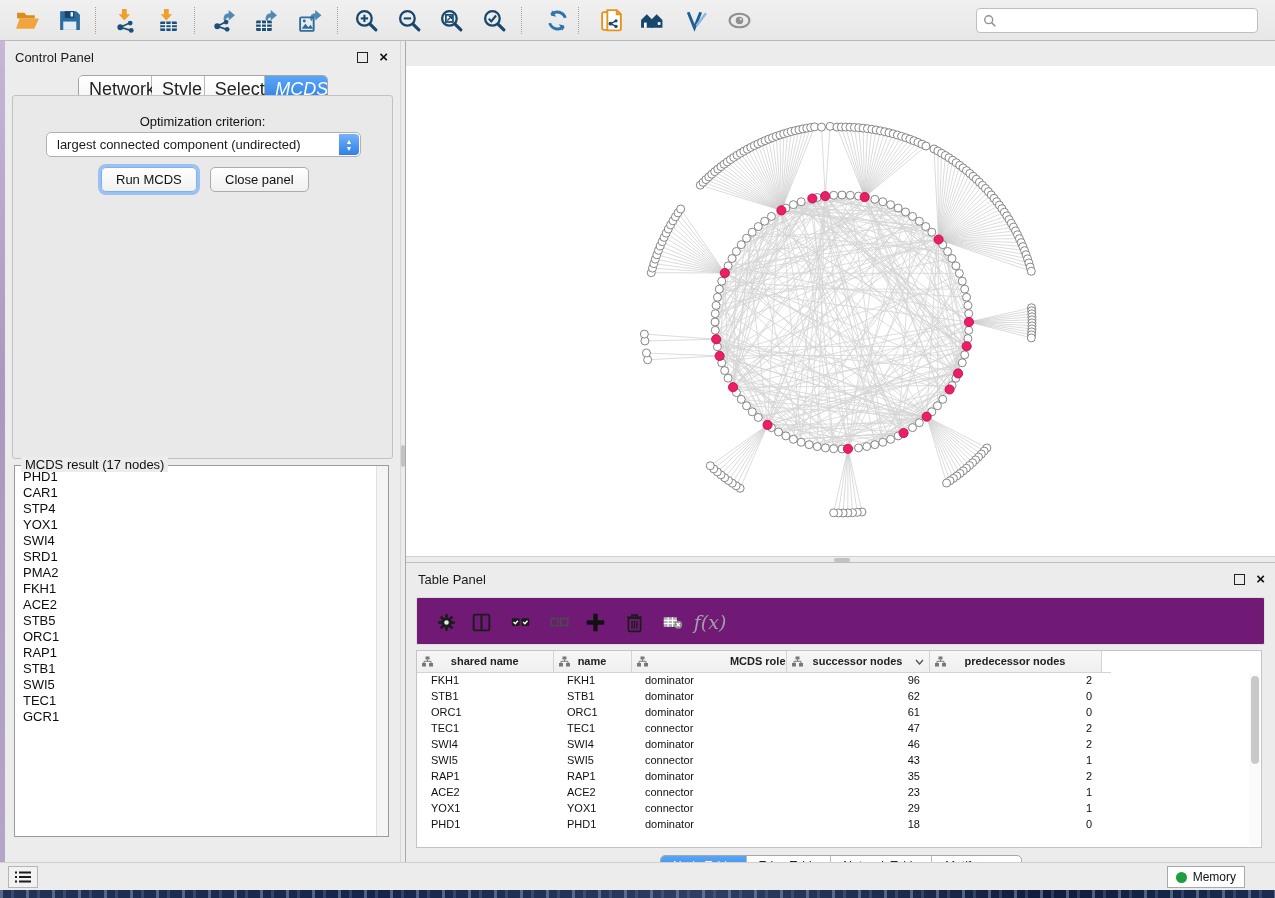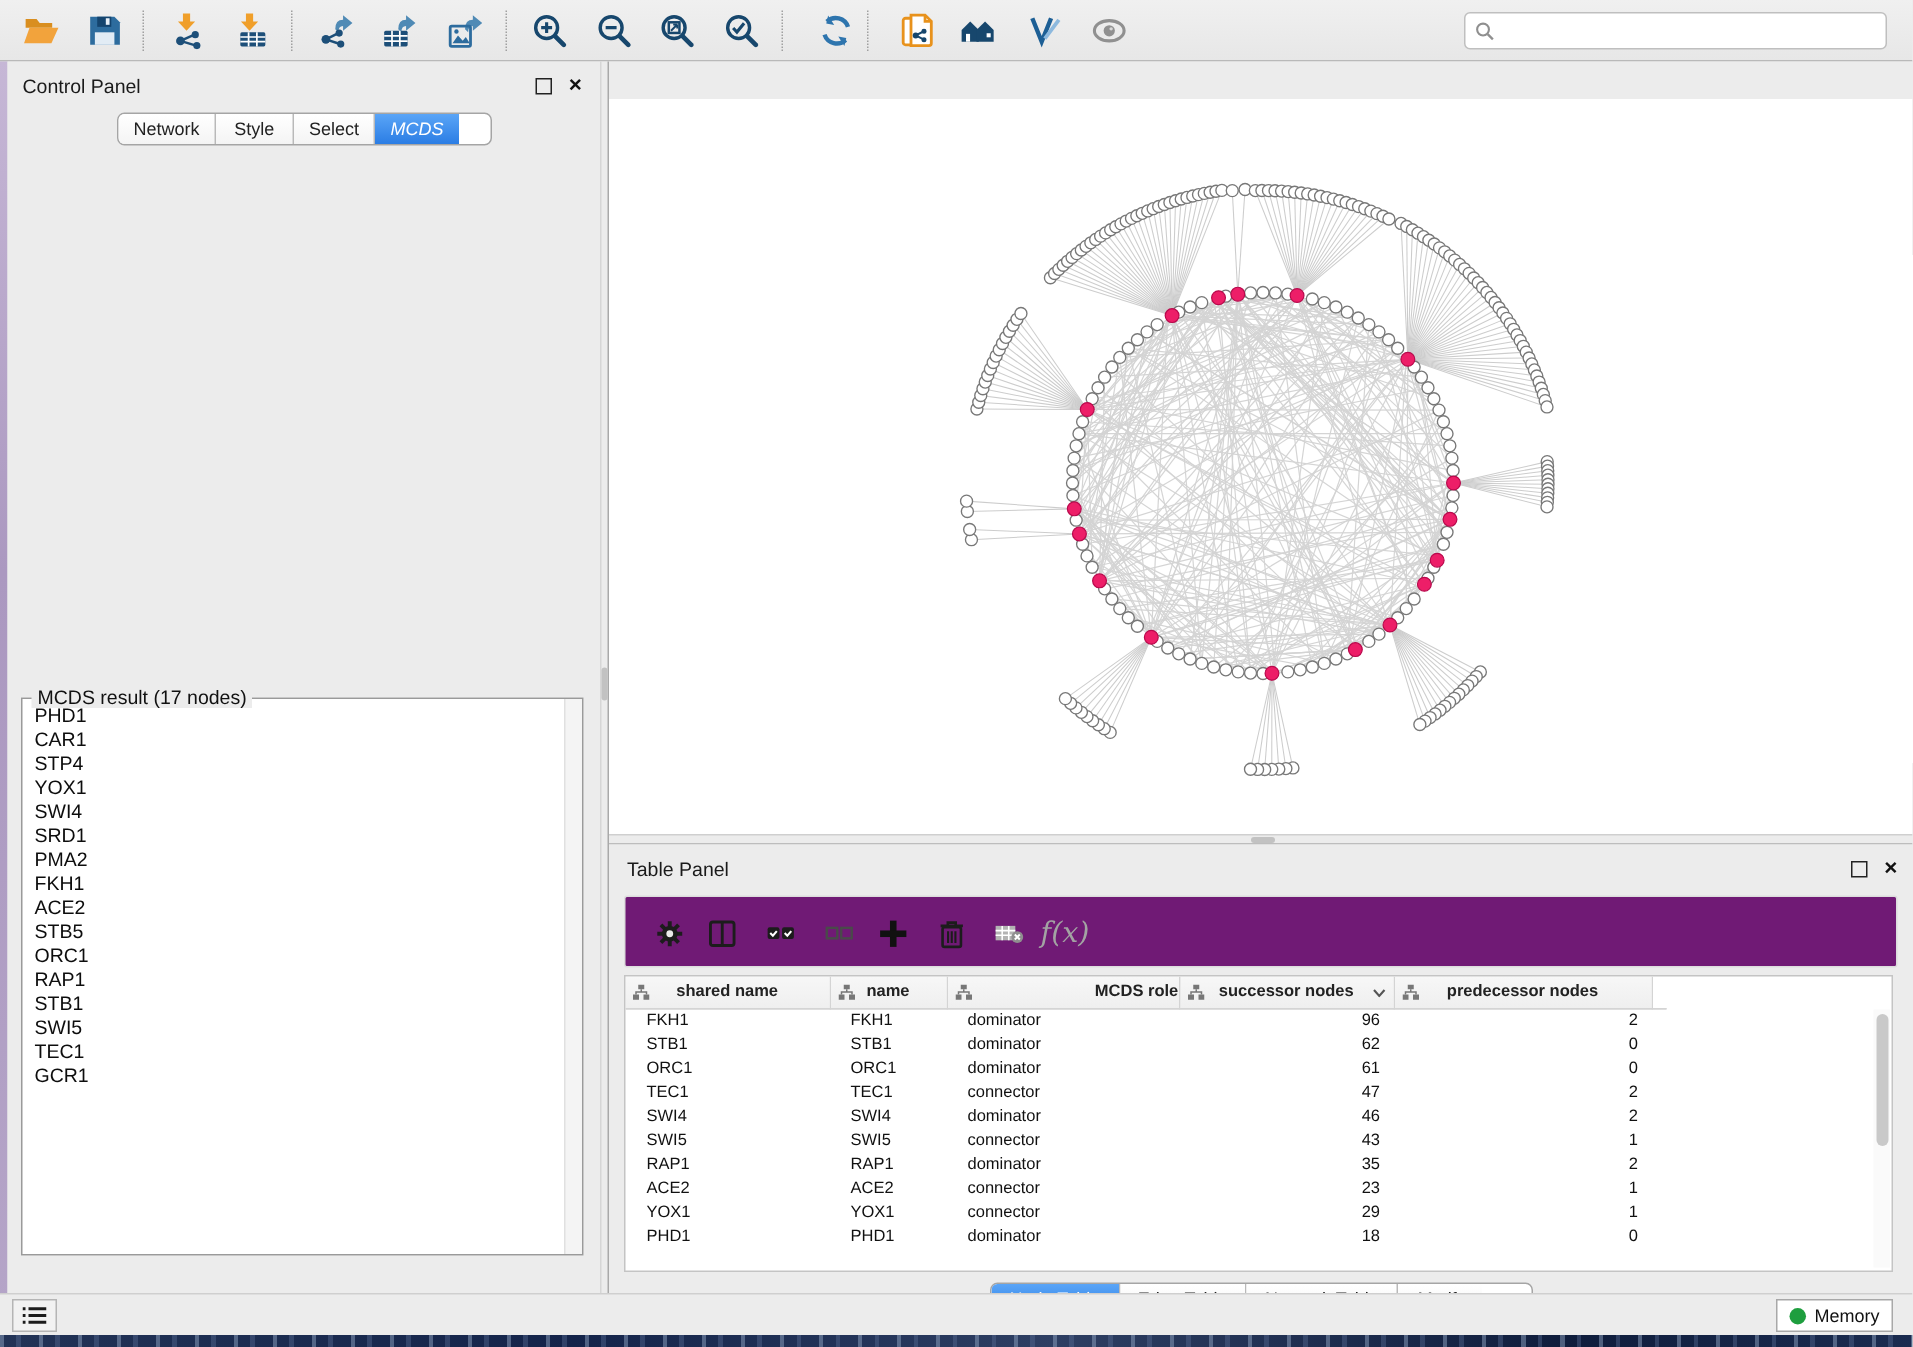--- a/index.html
+++ b/index.html
@@ -25,21 +25,21 @@
   
   #control-panel { position:absolute; left:5px; top:41px; width:395px; height:821px; background:#ececec; }
   #cp-header { position:absolute; left:0; top:6px; width:100%; height:22px; }
   #cp-title { position:absolute; left:10px; top:3px; font-size:13px; color:#1a1a1a; }
   .panel-float { position:absolute; width:11px; height:11px; border:1.5px solid #222; top:5px; }
   .panel-close { position:absolute; top:1px; font-size:15px; font-weight:bold; color:#111; line-height:18px; }
   #cp-header .panel-float { right:32px; }
   #cp-header .panel-close { right:12px; }
 
   .seg { display:flex; border:1px solid #a5a5a5; border-radius:5px; background:#fff; overflow:hidden; }
-  .seg-btn { font-size:12px; color:#222; background:linear-gradient(#ffffff,#f4f4f4); padding:3px 0; text-align:center; border-right:1px solid #b9b9b9; }
+  .seg-btn { font-size:18px; color:#222; background:linear-gradient(#ffffff,#f4f4f4); padding:3px 0; text-align:center; border-right:1px solid #b9b9b9; }
   .seg-btn:last-child { border-right:none;font-style:italic; }
   .seg-btn.sel { background:linear-gradient(#5aa5f7,#2b7de4); color:#fff; }
 
   #cp-tabs { position:absolute; left:73px; top:34px; width:250px; }
   #cp-tabs .seg-btn { min-width:52px; padding:3px 10px; }
 
   #cp-groupbox { position:absolute; left:7px; top:54px; width:381px; height:364px;
     background:#e9e9e9; border:1px solid #c2c2c2; border-radius:3px; }
   #opt-label { position:absolute; left:0; top:18px; width:100%; text-align:center; font-size:13px; color:#111; }
   #opt-select { position:absolute; left:33px; top:36px; width:315px; height:25px;
@@ -98,21 +98,21 @@
   #node-table td.num { text-align:right; padding-right:9px; padding-left:0; }
   #table-vscroll { position:absolute; right:1px; top:22px; bottom:2px; width:11px; background:#fafafa; }
   #table-vthumb { position:absolute; left:1.5px; top:3px; width:8px; height:88px; background:#c9c9c9; border-radius:4px; }
 
   #tp-tabs { position:absolute; left:254px; top:292px; width:362px; background:#fff; }
   #tp-tabs .seg-btn { font-size:12px; padding:3px 12px; }
 
   
   #status-bar { position:absolute; left:0; top:862px; width:1275px; height:28px; background:#ececec; border-top:1px solid #cfcfcf; }
   #menu-btn { position:absolute; left:8px; top:3px; width:30px; height:22px; background:#f2f2f2; border:1px solid #b5b5b5; display:flex; align-items:center; justify-content:center; }
-  #memory-btn { position:absolute; right:13px; top:3px; height:22px; background:#fff; border:1px solid #a8a8a8;
+  #memory-btn { position:absolute; right:30px; top:3px; height:22px; background:#fff; border:1px solid #a8a8a8;
     display:flex; align-items:center; padding:0 8px; gap:6px; font-size:12px; color:#111; }
   #memory-dot { width:11px; height:11px; border-radius:50%; background:#1e9e3e; }
 </style>
 </head>
 <body>
 
 <div id="app">
 
   <div id="main-toolbar">
     <div class="tb-btn" style="left:8px">
@@ -283,20 +283,32 @@
       <div id="cp-title">Control Panel</div>
       <div class="panel-float"></div>
       <div class="panel-close">×</div>
     </div>
     <div id="cp-tabs" class="seg">
         <div class="seg-btn">Network</div>
         <div class="seg-btn">Style</div>
         <div class="seg-btn">Select</div>
         <div class="seg-btn sel">MCDS</div>
       </div>
+    <div id="cp-groupbox">
+      <div id="opt-label">Optimization criterion:</div>
+      <div id="opt-select">
+        <span>largest connected component (undirected)</span>
+        <span id="opt-stepper">
+            <span>▲</span>
+            <span>▼</span>
+          </span>
+      </div>
+      <button id="run-mcds" class="mac-btn">Run MCDS</button>
+      <button id="close-panel" class="mac-btn">Close panel</button>
+    </div>
     <div id="mcds-fieldset">
       <div id="mcds-legend">MCDS result (17 nodes)</div>
       <ul id="mcds-list">
           <li>PHD1</li>
           <li>CAR1</li>
           <li>STP4</li>
           <li>YOX1</li>
           <li>SWI4</li>
           <li>SRD1</li>
           <li>PMA2</li>

